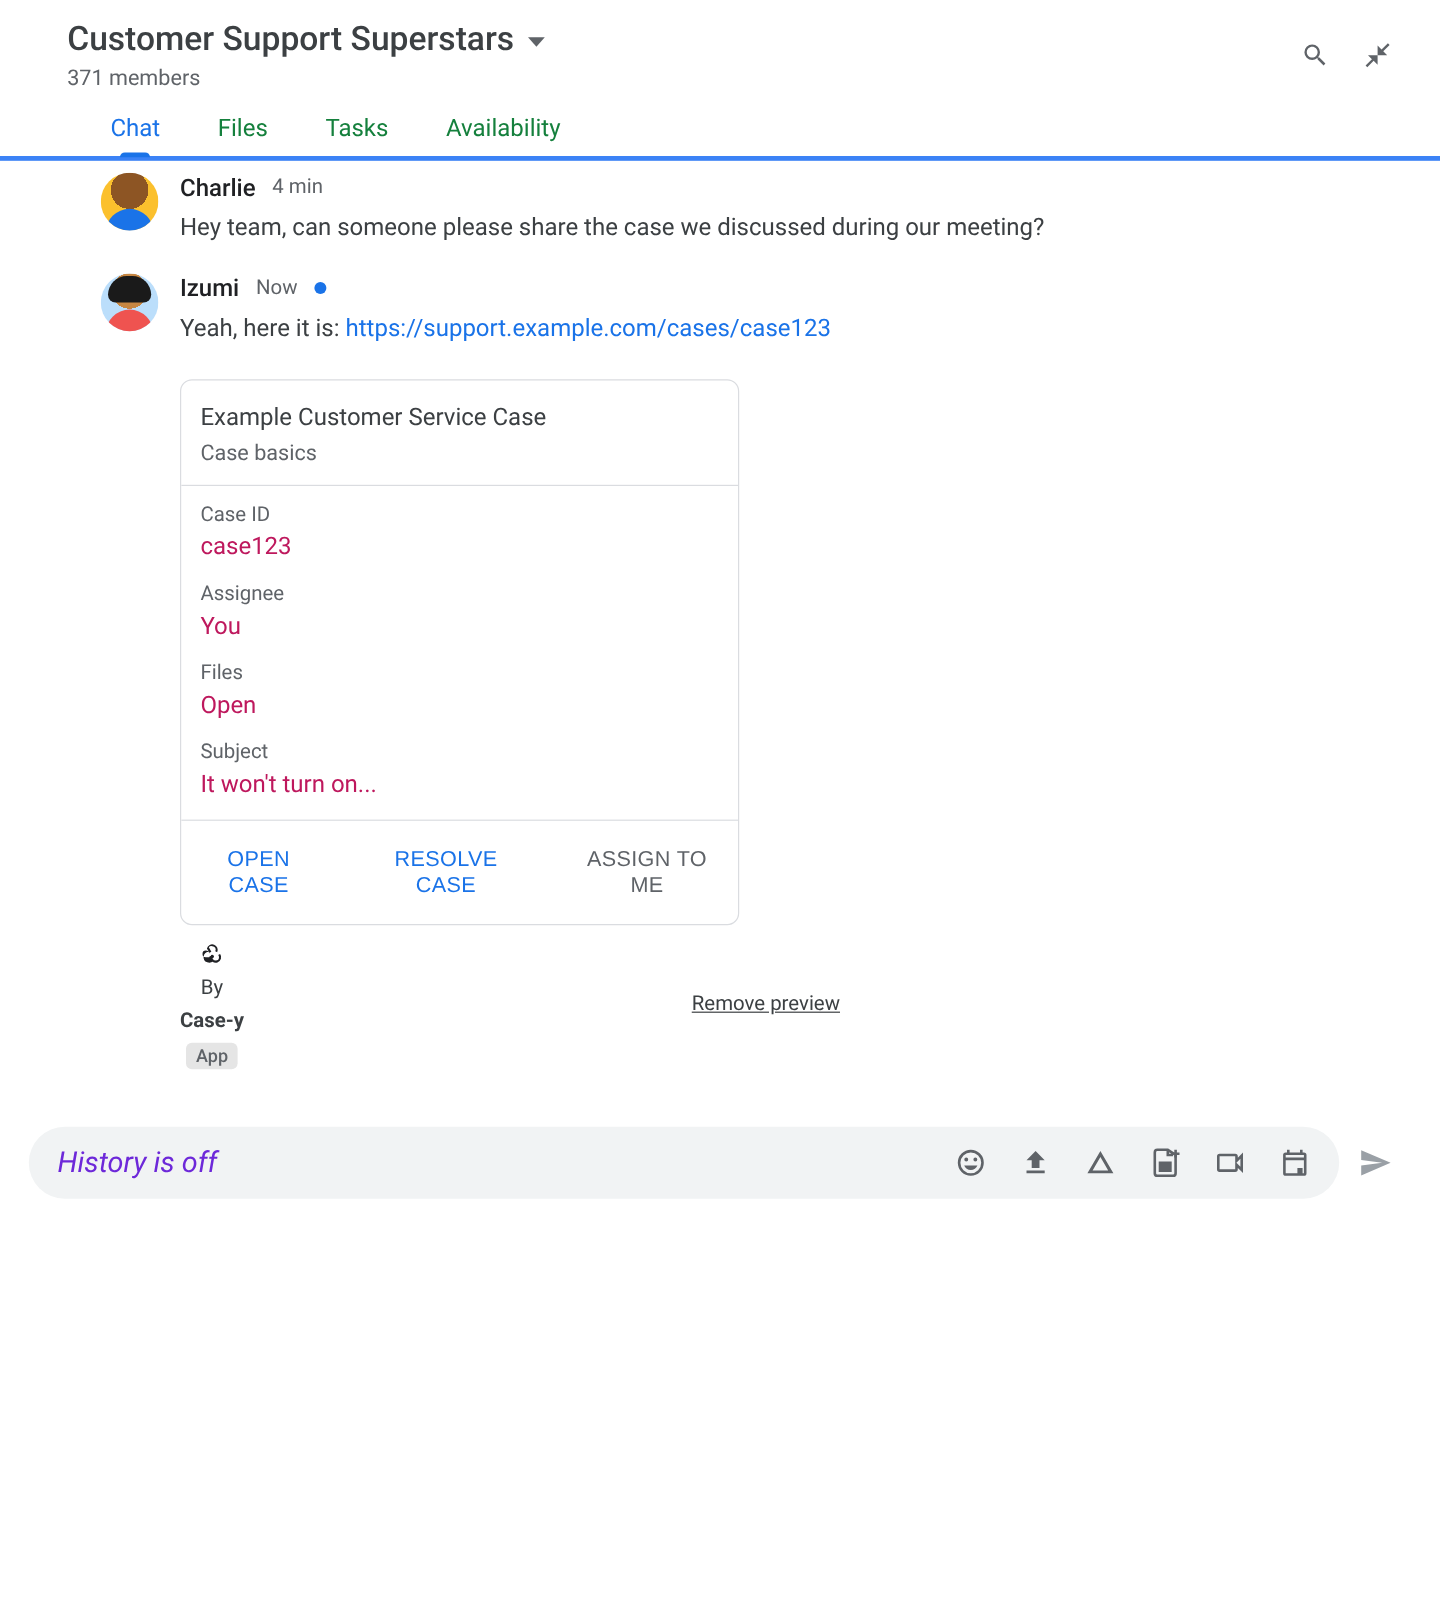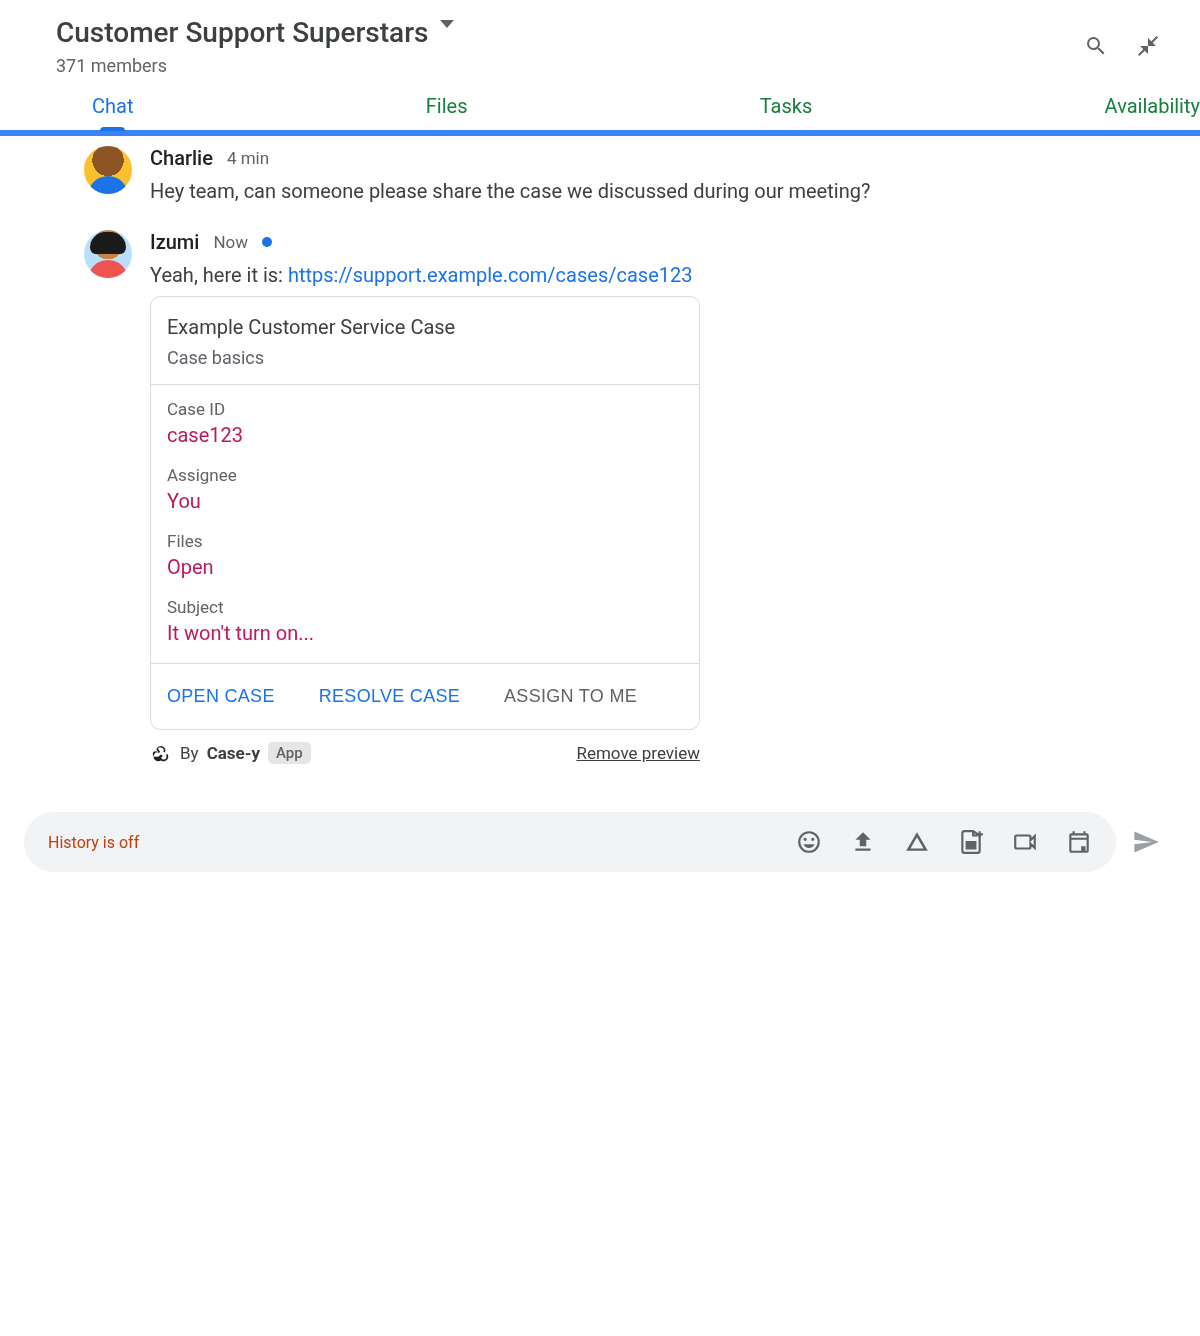--- a/index.html
+++ b/index.html
@@ -9,63 +9,63 @@
     background: #fff;
     width: 1200px;
   }
   .header {
     padding: 16px 0 0 56px;
     display: flex;
     align-items: flex-start;
     justify-content: space-between;
   }
   .header-left { display: flex; flex-direction: column; }
-  .title-row { display: flex; gap: 12px; }
+  .title-row { display: flex; align-items: center; gap: 12px; }
   .space-title { font-size: 28px; font-weight: 500; color: #3c4043; letter-spacing: 0; }
   .dropdown-icon { width: 0; height: 0; border-left: 7px solid transparent; border-right: 7px solid transparent; border-top: 8px solid #5f6368; margin-top: 4px; }
   .member-count { font-size: 18px; color: #5f6368; margin-top: 6px; }
   .header-actions { display: flex; gap: 28px; padding-right: 40px; padding-top: 18px; align-items: center; }
   .header-icon { width: 24px; height: 24px; fill: #5f6368; cursor: pointer; }
-  .tabs { display: flex; gap: 48px; padding: 18px 0 0 92px; border-bottom: 6px solid #3b82f6; justify-content: space-between; }
+  .tabs { display: flex; gap: 48px; padding: 18px 0 0 92px; border-bottom: 4px solid #3b82f6; }
   .tab { font-size: 20px; color: #15803d; padding-bottom: 12px; cursor: pointer; position: relative; }
   .tab.active { color: #1a73e8; }
   .tab.active::after { content: ""; position: absolute; left: 8px; right: 8px; bottom: -1px; height: 4px; background: #1a73e8; border-radius: 4px 4px 0 0; }
   .messages { padding: 10px 56px 0 84px; }
   .message { display: flex; gap: 18px; margin-bottom: 24px; }
   .avatar { width: 48px; height: 48px; border-radius: 50%; flex-shrink: 0; }
   .msg-body { flex: 1; }
   .msg-header { display: flex; align-items: center; gap: 14px; }
   .msg-name { font-size: 20px; font-weight: 500; color: #202124; }
   .msg-time { font-size: 17px; color: #5f6368; }
   .status-dot { width: 10px; height: 10px; border-radius: 50%; background: #1a73e8; display: inline-block; }
   .msg-text { font-size: 20px; color: #3c4043; line-height: 1.5; margin-top: 6px; padding-right: 100px; }
   .msg-text a { color: #1a73e8; text-decoration: none; }
   .card {
-    border: 1px solid #dadce0; border-radius: 10px; margin-top: 6px; width: 550px; overflow: hidden;
+    border: 1px solid #dadce0; border-radius: 10px; margin-top: 28px; width: 466px; overflow: hidden;
   }
   .card-header { padding: 18px 16px 16px; border-bottom: 1px solid #dadce0; }
   .card-title { font-size: 20px; color: #3c4043; }
   .card-subtitle { font-size: 18px; color: #5f6368; margin-top: 8px; }
   .card-body { padding: 14px 16px 18px; display: flex; flex-direction: column; gap: 18px; }
   .card-field-label { font-size: 17px; color: #5f6368; margin-bottom: 4px; }
   .card-field-value { font-size: 20px; color: #be185d; }
   .card-actions { border-top: 1px solid #dadce0; padding: 22px 16px; display: flex; gap: 44px; }
   .card-action-btn { font-size: 18px; font-weight: 500; color: #1a73e8; background: none; border: none; cursor: pointer; letter-spacing: 0.3px; }
   .card-action-btn.disabled { color: #5f6368; cursor: default; }
   .preview-footer { display: flex; justify-content: space-between; align-items: center; width: 550px; margin-top: 12px; }
-  .preview-by { display: flex; align-items: center; gap: 8px; font-size: 17px; color: #3c4043; }
+  .preview-by { display: flex; align-items: center; gap: 8px; font-size: 17px; color: #3c4043; flex-direction: column; }
   .preview-by .bot-name { font-weight: 700; }
   .app-badge { background: #e5e5e5; color: #5f6368; font-size: 15px; padding: 2px 8px; border-radius: 5px; font-weight: 500; }
   .remove-link { font-size: 17px; color: #3c4043; text-decoration: underline; cursor: pointer; }
   .composer-wrap { display: flex; align-items: center; gap: 16px; padding: 24px 40px 24px 24px; }
   .composer {
     flex: 1; height: 60px; background: #f1f3f4; border-radius: 30px; display: flex; align-items: center;
     padding: 0 24px; justify-content: space-between;
   }
-  .composer-placeholder { font-size: 16px; color: #c2410c; }
+  .composer-placeholder { font-size: 24px; color: #6d28d9; font-style: italic; }
   .composer-actions { display: flex; gap: 28px; align-items: center; }
   .comp-icon { width: 26px; height: 26px; fill: #5f6368; cursor: pointer; }
   .send-icon { width: 28px; height: 28px; fill: #9aa0a6; cursor: pointer; }
   
   .avatar-charlie { background: radial-gradient(circle at 50% 30%, #8d5524 38%, transparent 38%), #fbc02d; position: relative; overflow: hidden; }
   .avatar-charlie::after { content:""; position:absolute; bottom:-10px; left:4px; right:4px; height:28px; background:#1a73e8; border-radius:20px 20px 0 0; }
   .avatar-izumi { background: radial-gradient(circle at 50% 30%, #c68642 36%, transparent 36%), #bbdefb; position: relative; overflow:hidden; }
   .avatar-izumi::before { content:""; position:absolute; top:2px; left:6px; right:6px; height:22px; background:#1a1a1a; border-radius:20px 20px 8px 8px; }
   .avatar-izumi::after { content:""; position:absolute; bottom:-10px; left:4px; right:4px; height:28px; background:#ef5350; border-radius:20px 20px 0 0; }
   .webhook-icon { width: 22px; height: 22px; fill: #202124; }

